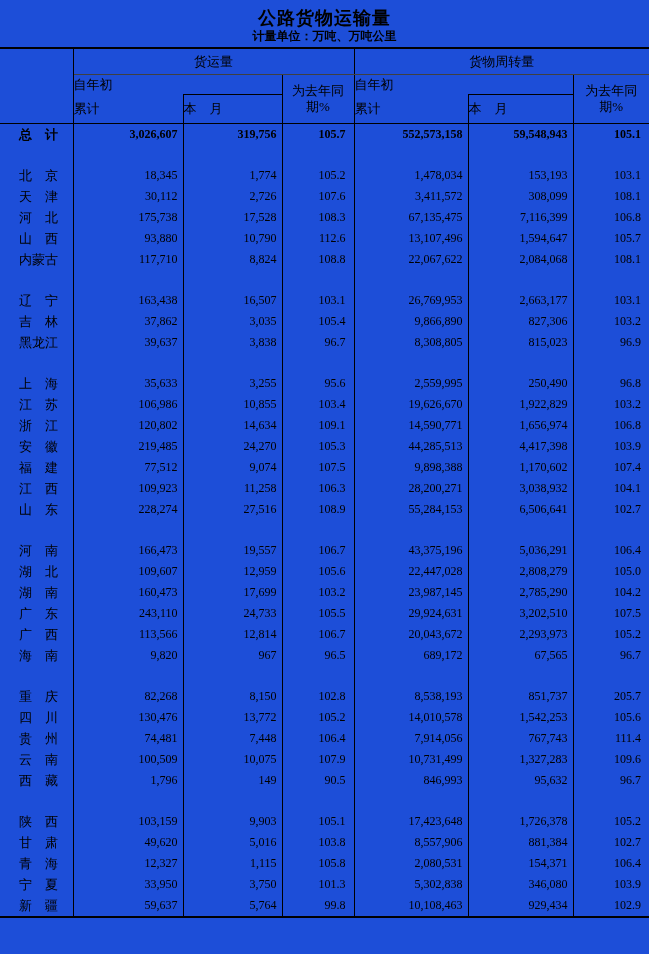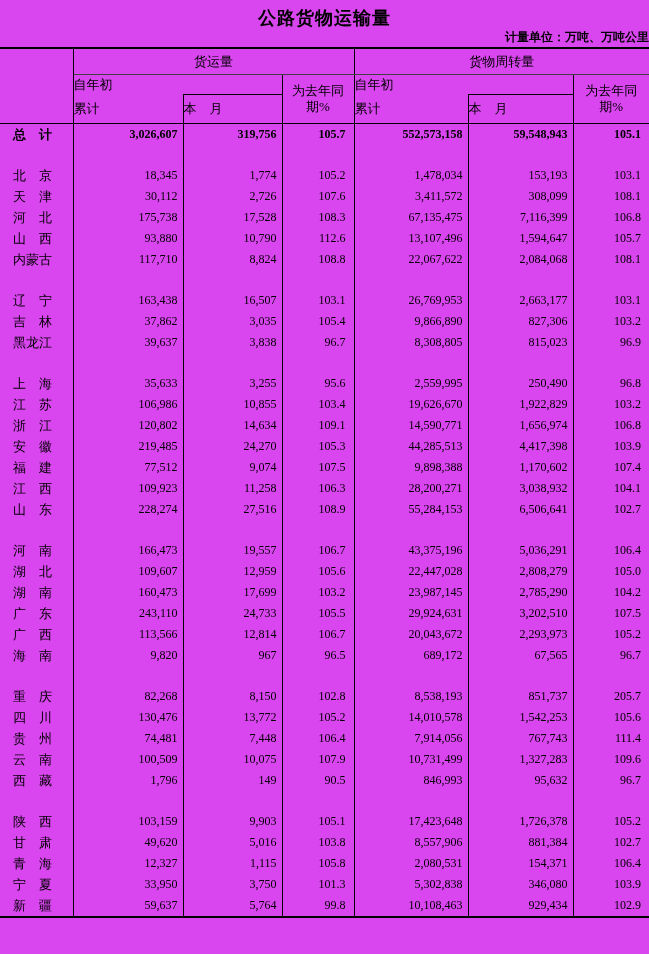--- a/index.html
+++ b/index.html
@@ -2,36 +2,37 @@
 <html><head>
 <meta charset="utf-8">
 <style>
   html,body { margin:0; padding:0; background:#fff; }
   body {
     width:649px; height:954px;
     font-family:"Liberation Serif","DejaVu Serif",serif;
     color:#000;
     overflow:hidden;
   }
-  .page { position:relative; width:649px; height:954px; background:#d946ef; }
+  .page { position:relative; width:649px; height:954px; background:#1d4ed8; }
   .title {
     padding-top:7px;
     text-align:center;
     font-size:18px;
     font-weight:bold;
     letter-spacing:1px;
     line-height:22px;
   }
   .unit-note {
-    text-align:right;
+    text-align:center;
     font-size:12px;
     font-weight:bold;
     line-height:15px;
     margin-top:1px;
     margin-bottom:2px;
+    font-family:Liberation Mono, monospace;
   }
   table.freight {
     border-collapse:collapse;
     table-layout:fixed;
     width:649px;
     border-top:2px solid #000;
     border-bottom:2px solid #000;
   }
   td { padding:0; font-size:12px; vertical-align:middle; overflow:hidden; white-space:nowrap; }
   .br { border-right:1px solid #000; }
@@ -41,21 +42,21 @@
   tr.h2 td { height:19px; font-size:13px; }
   tr.h3 td { height:28px; font-size:13px; }
   td.since { text-align:left; }
   td.since .inner { display:inline-block; }
   .w-cum1 { width:110px; }
   .w-cum2 { width:114px; }
   td.yoy { text-align:center; font-size:13px; white-space:normal; line-height:16px; }
   tr.total td { height:25px; font-weight:bold; border-top:1px solid #000; }
   tr.data td { height:21px; }
   tr.spacer td { height:20px; }
-  td.lbl { text-align:left; padding-left:13px; font-size:13px; }
+  td.lbl { text-align:left; padding-left:19px; font-size:13px; }
   td.num { text-align:right; padding-right:5px; }
   td.pct { padding-right:8px; }
 </style>
 </head>
 <body>
 
 <div class="page">
   <div class="title">公路货物运输量</div>
   <div class="unit-note">计量单位：万吨、万吨公里</div>
 

